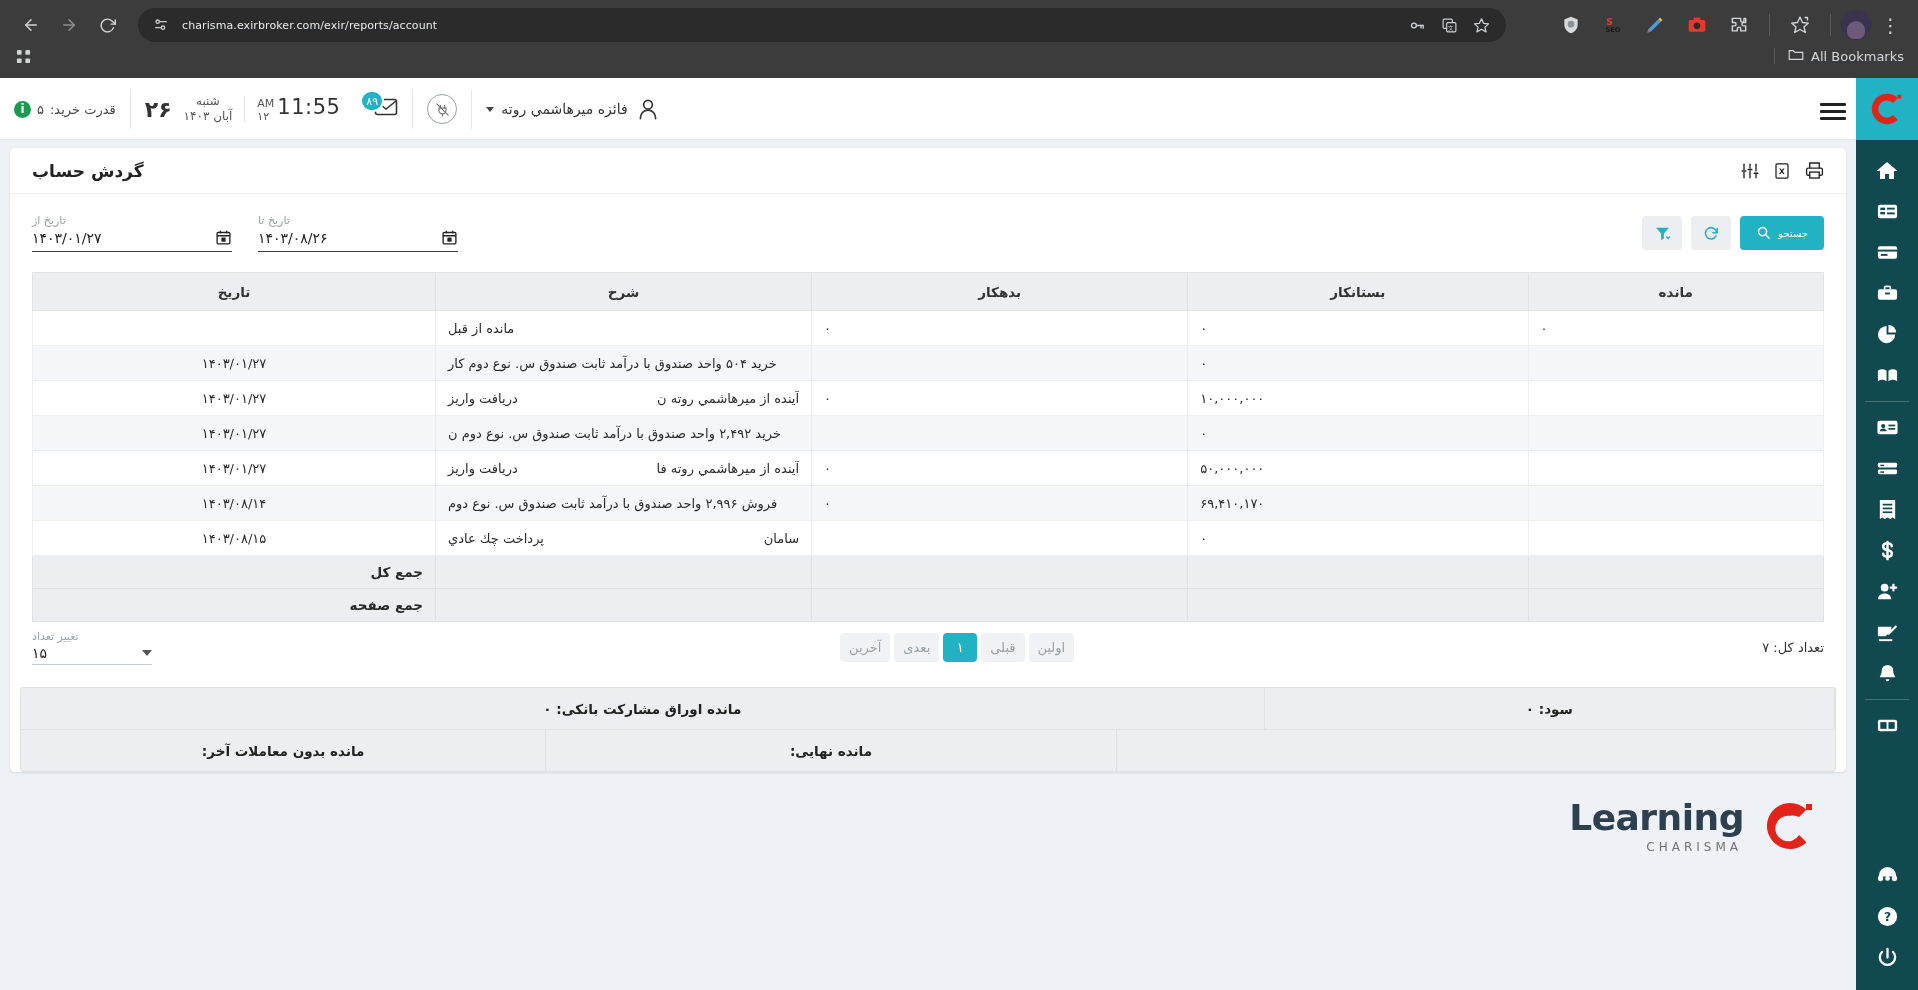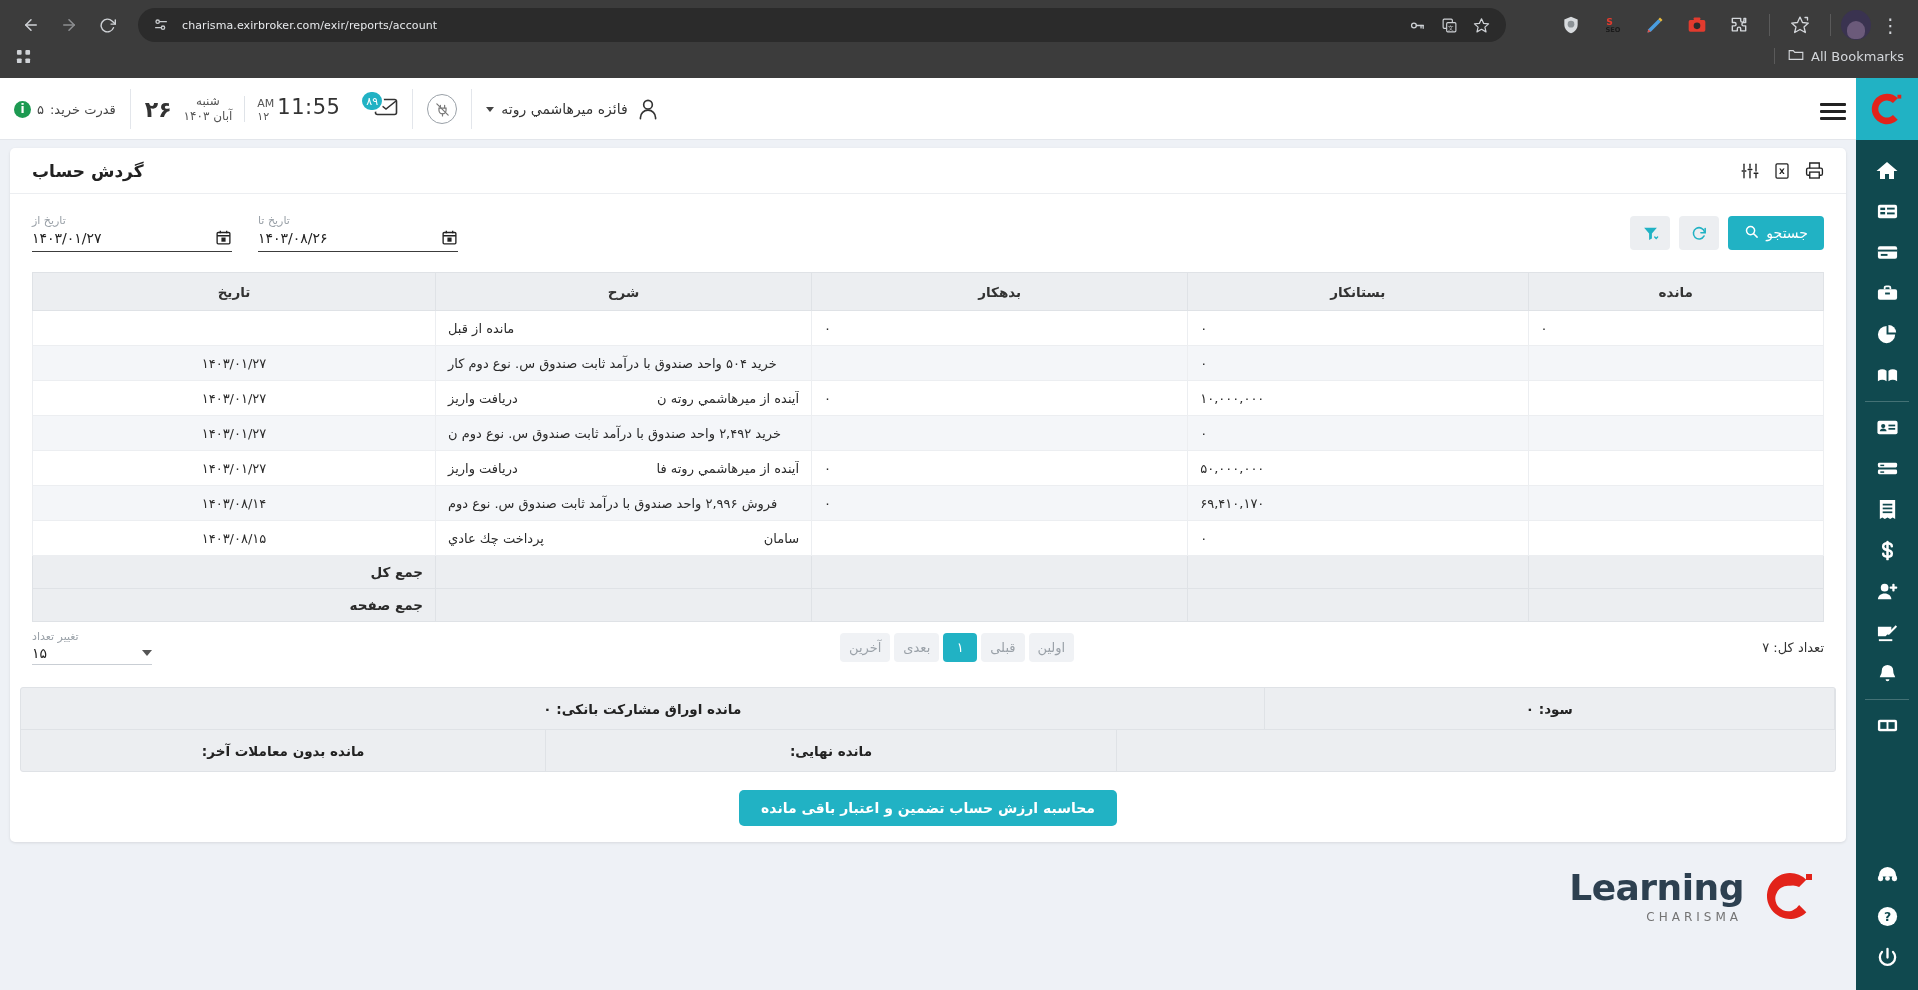--- a/index.html
+++ b/index.html
@@ -94,21 +94,21 @@
   .filter-bar { height: 78px; display: flex; align-items: center; justify-content: space-between; padding: 0 22px; }
   .filters { display: flex; align-items: center; gap: 26px; direction: rtl; }
   .field { width: 200px; position: relative; }
   .field-label { font-size: 11px; color: #9aa1a8; text-align: left; margin-bottom: 2px; }
   .field-row { display: flex; align-items: center; justify-content: space-between;
                border-bottom: 1px solid #3c3c3c; padding-bottom: 5px; }
   .field-val { font-size: 14px; color: #222; }
   .cal-icon { color: #222; display: flex; }
   .actions { display: flex; align-items: center; gap: 9px; direction: ltr; }
   .btn-search { background: #21b2c4; color: #fff; border: none; border-radius: 4px; height: 34px;
-                padding: 0 16px; font-size: 14px; display: flex; align-items: center; gap: 7px;
+                padding: 0 16px; font-size: 10px; display: flex; align-items: center; gap: 7px;
                 cursor: pointer; font-family: inherit; }
   .btn-ghost { width: 40px; height: 34px; border-radius: 4px; background: #eceef1; border: none;
                display: flex; align-items: center; justify-content: center; color: #21b2c4; cursor: pointer; }
 
   
   .tbl-wrap { padding: 0 22px 0 22px; }
   table.grid { width: 100%; border-collapse: collapse; table-layout: fixed; }
   table.grid th { background: #eceef1; color: #333; font-size: 13.5px; font-weight: bold;
                   height: 38px; border: 1px solid #dfe2e6; text-align: center; }
   table.grid td { height: 35px; border: 1px solid #eceef1; font-size: 13px; color: #2b2b2b; padding: 0 12px;
@@ -715,23 +715,20 @@
         <div class="sum-cell sum-c2">سود: ۰</div>
         <div class="sum-cell sum-c3">مانده اوراق مشارکت بانکی: ۰</div>
       </div>
       <div class="sum-line">
         <div class="sum-cell sum-c1"></div>
         <div class="sum-cell sum-c2">مانده نهایی:</div>
         <div class="sum-cell sum-c3">مانده بدون معاملات آخر:</div>
       </div>
     </div>
 
-    <div class="calc-row">
-      <button class="btn-calc">محاسبه ارزش حساب تضمین و اعتبار باقی مانده</button>
-    </div>
   </div>
 
   <div class="learn">
     <span class="learn-mark">
       <svg viewBox="0 0 56 56" width="56" height="56">
         <path d="M28 5a23 23 0 1 0 16.3 39.2l-7.2-7.2A12.8 12.8 0 1 1 28 17.8z" fill="#e2231a"></path>
         <path d="M28 5a23 23 0 0 1 16.3 6.8l-7.2 7.2A12.8 12.8 0 0 0 28 17.8z" fill="#e2231a"></path>
         <rect x="44" y="6" width="6" height="6" fill="#e2231a"></rect>
       </svg>
     </span>

